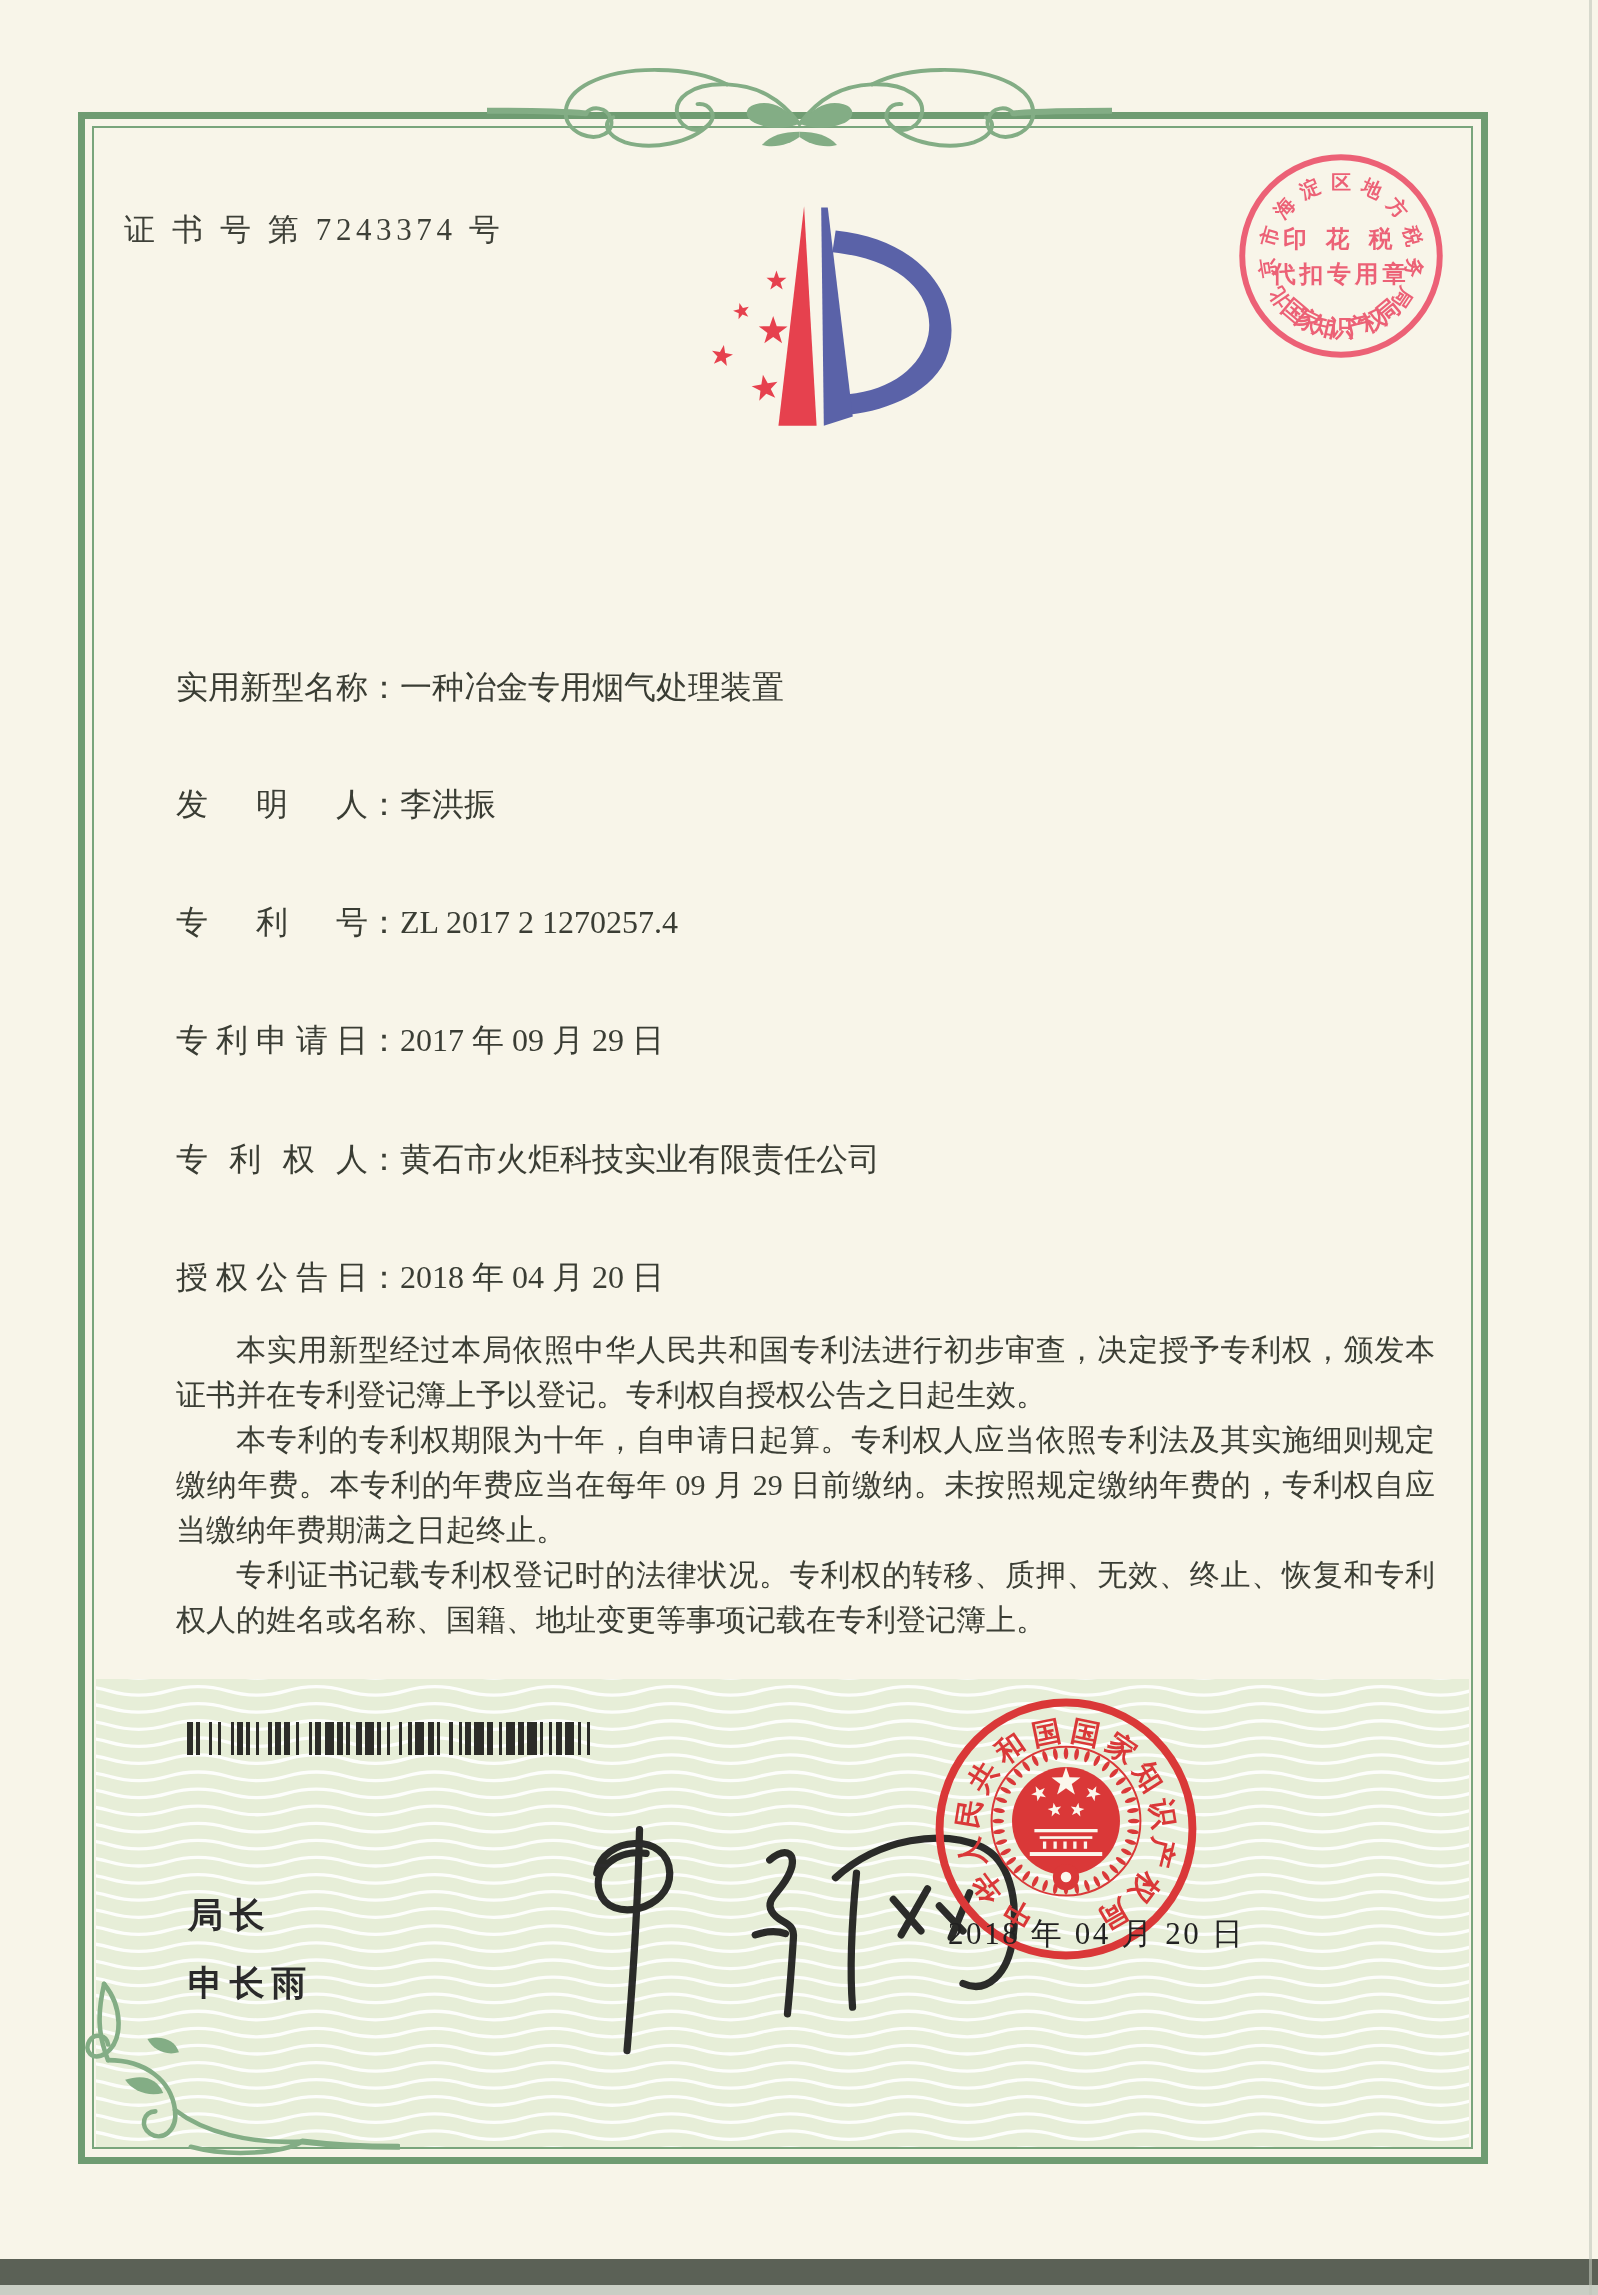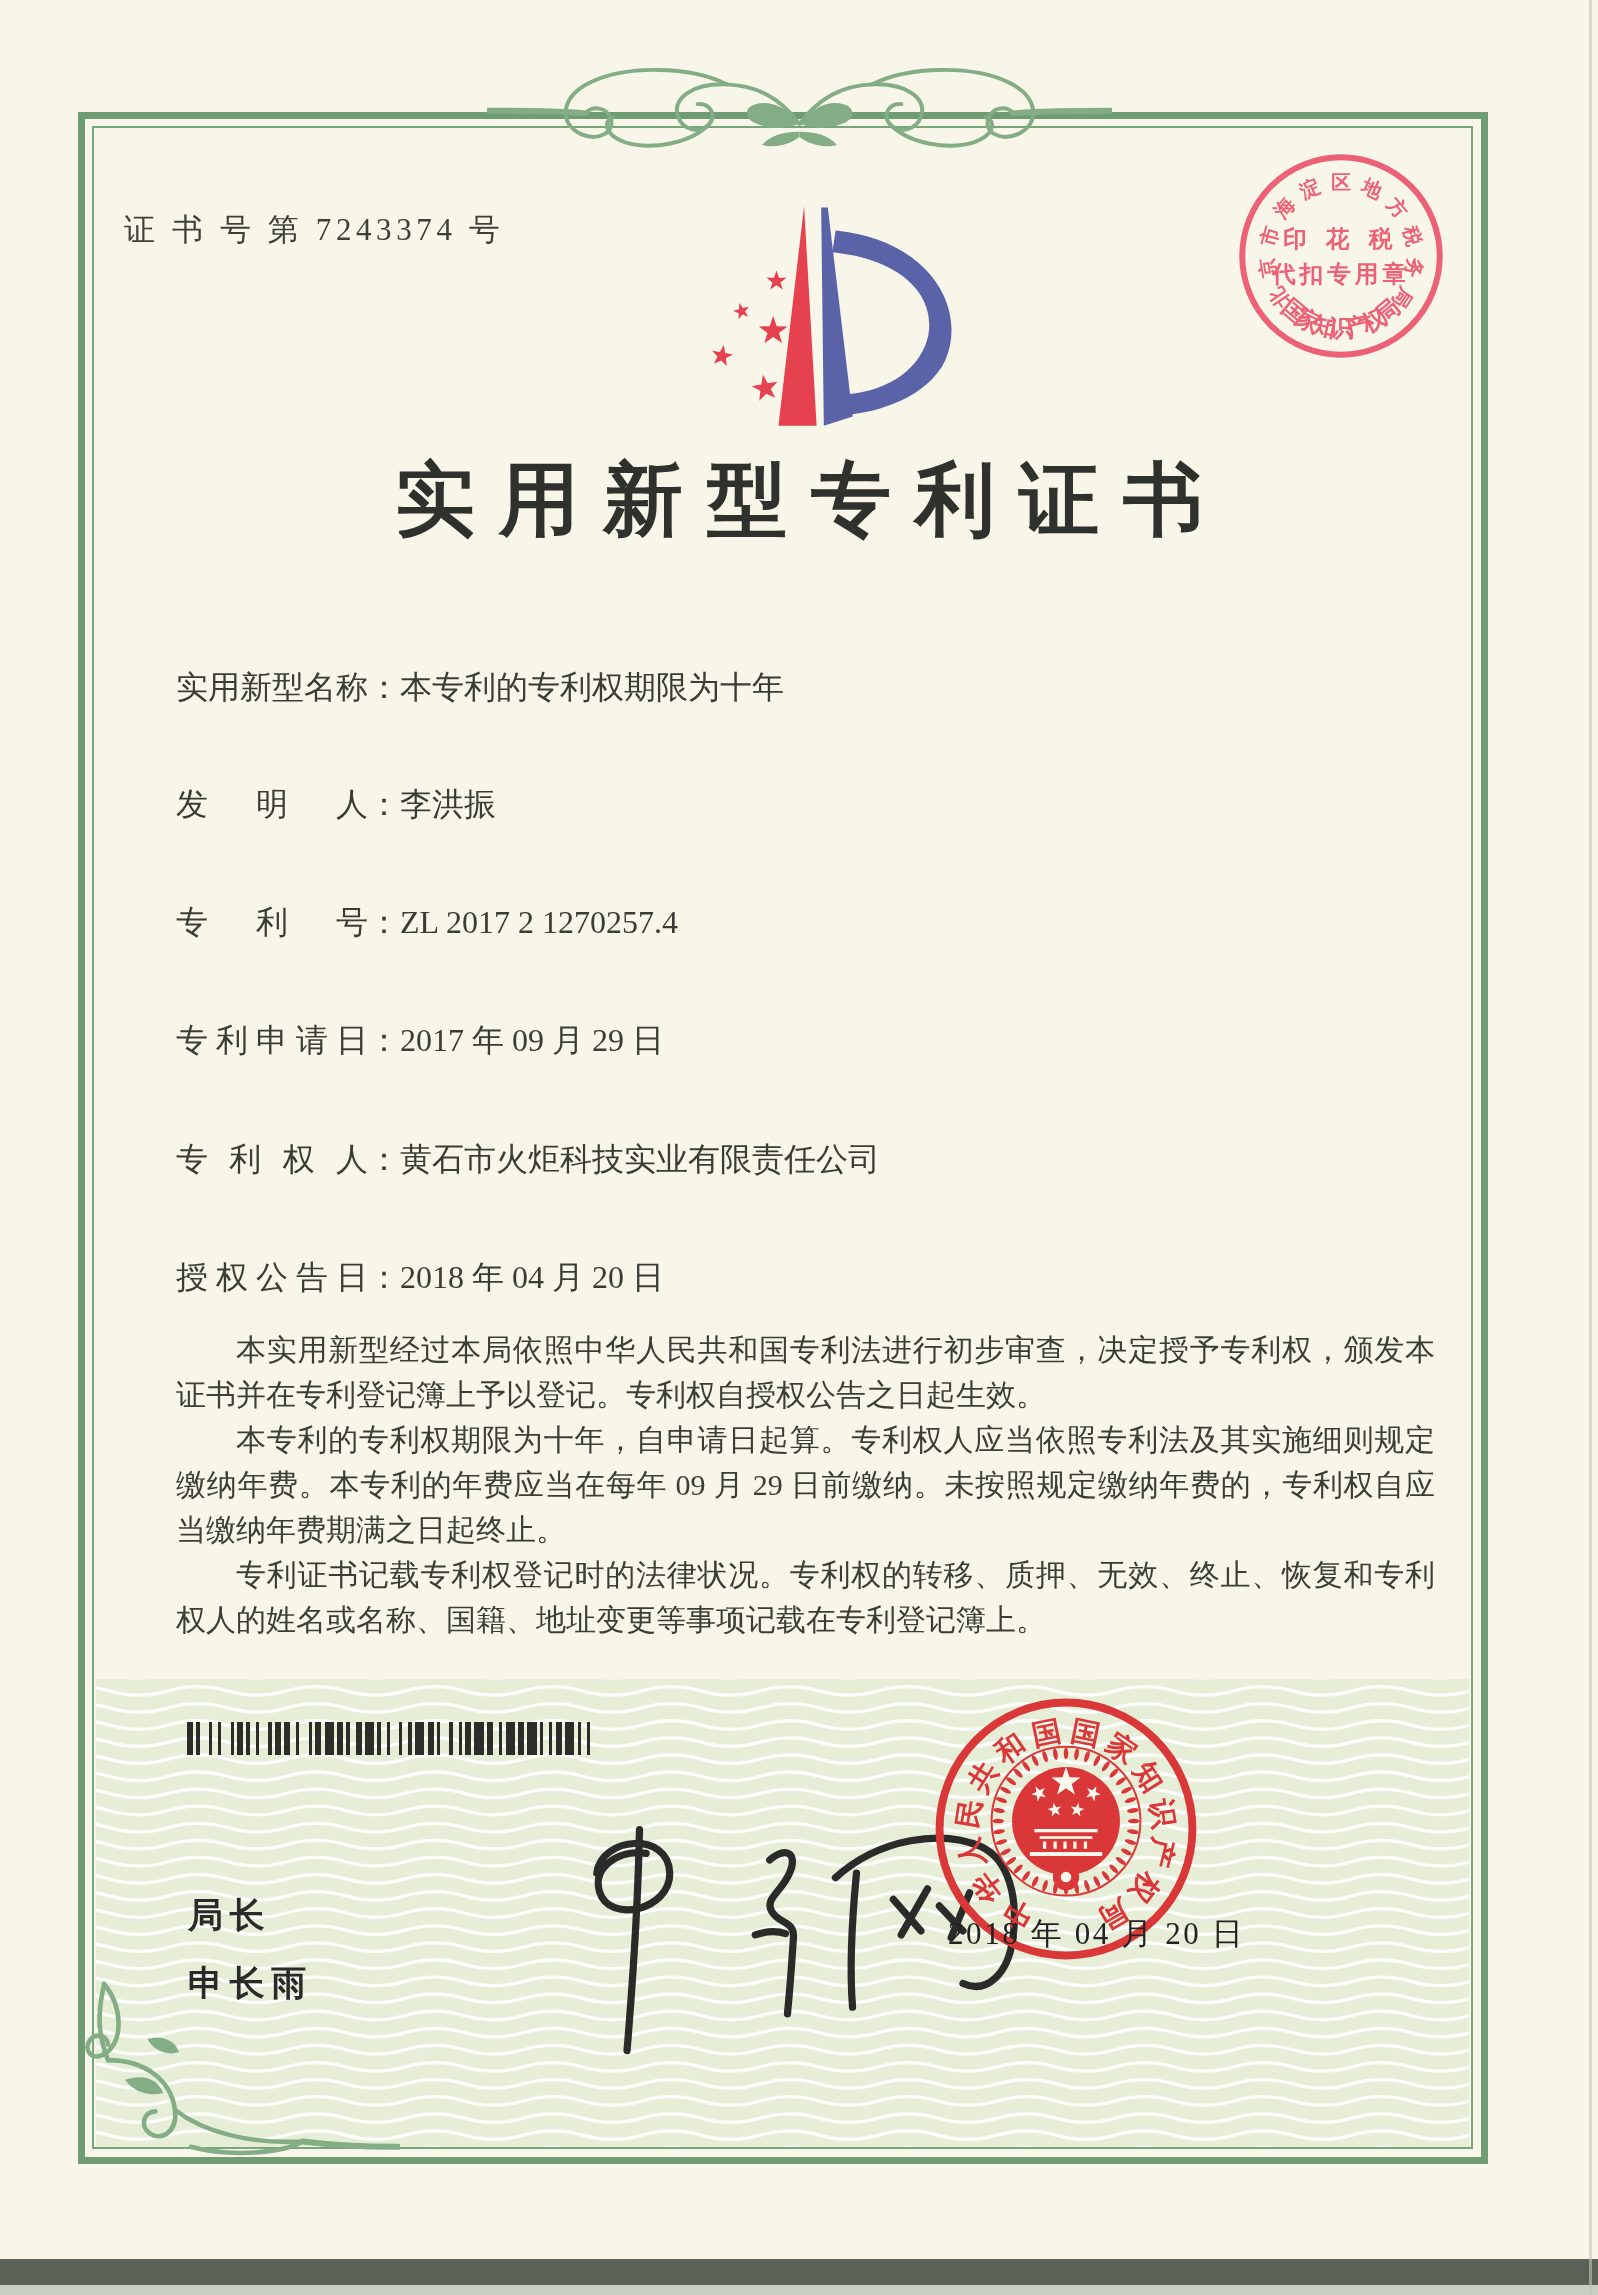--- a/index.html
+++ b/index.html
@@ -204,25 +204,24 @@
       <text transform="translate(111.6,259.3) rotate(386.7)" text-anchor="middle" dominant-baseline="central" font-size="36" fill="#ec6176" font-weight="600" font-family="&quot;Liberation Serif&quot;,&quot;DejaVu Serif&quot;,serif">家</text>
       <text transform="translate(135.6,268.0) rotate(373.3)" text-anchor="middle" dominant-baseline="central" font-size="36" fill="#ec6176" font-weight="600" font-family="&quot;Liberation Serif&quot;,&quot;DejaVu Serif&quot;,serif">知</text>
       <text transform="translate(161.0,271.0) rotate(360.0)" text-anchor="middle" dominant-baseline="central" font-size="36" fill="#ec6176" font-weight="600" font-family="&quot;Liberation Serif&quot;,&quot;DejaVu Serif&quot;,serif">识</text>
       <text transform="translate(186.4,268.0) rotate(346.7)" text-anchor="middle" dominant-baseline="central" font-size="36" fill="#ec6176" font-weight="600" font-family="&quot;Liberation Serif&quot;,&quot;DejaVu Serif&quot;,serif">产</text>
       <text transform="translate(210.4,259.3) rotate(333.3)" text-anchor="middle" dominant-baseline="central" font-size="36" fill="#ec6176" font-weight="600" font-family="&quot;Liberation Serif&quot;,&quot;DejaVu Serif&quot;,serif">权</text>
       <text transform="translate(231.7,245.3) rotate(320.0)" text-anchor="middle" dominant-baseline="central" font-size="36" fill="#ec6176" font-weight="600" font-family="&quot;Liberation Serif&quot;,&quot;DejaVu Serif&quot;,serif">局</text>
       <text x="161" y="147" text-anchor="middle" font-size="36" fill="#ec6176" font-weight="600" letter-spacing="10" font-family="&quot;Liberation Serif&quot;,&quot;DejaVu Serif&quot;,serif">印 花 税</text>
       <text x="161" y="201" text-anchor="middle" font-size="36" fill="#ec6176" font-weight="600" letter-spacing="6" font-family="&quot;Liberation Serif&quot;,&quot;DejaVu Serif&quot;,serif">代扣专用章</text>
     </svg>
 
-  <div class="title">实用新型专利证书</div>
 
   <div class="fields">
     <div class="field-row">
-      <span class="f-label">实用新型名称</span><span class="f-colon">：</span><span class="f-value">本专利的专利权期限为十年</span>
+      <span class="f-label">实用新型名称</span><span class="f-colon">：</span><span class="f-value">一种冶金专用烟气处理装置</span>
     </div>
     <div class="field-row">
       <span class="f-label">发明人</span><span class="f-colon">：</span><span class="f-value">李洪振</span>
     </div>
     <div class="field-row">
       <span class="f-label">专利号</span><span class="f-colon">：</span><span class="f-value">ZL 2017 2 1270257.4</span>
     </div>
     <div class="field-row">
       <span class="f-label">专利申请日</span><span class="f-colon">：</span><span class="f-value">2017 年 09 月 29 日</span>
     </div>

